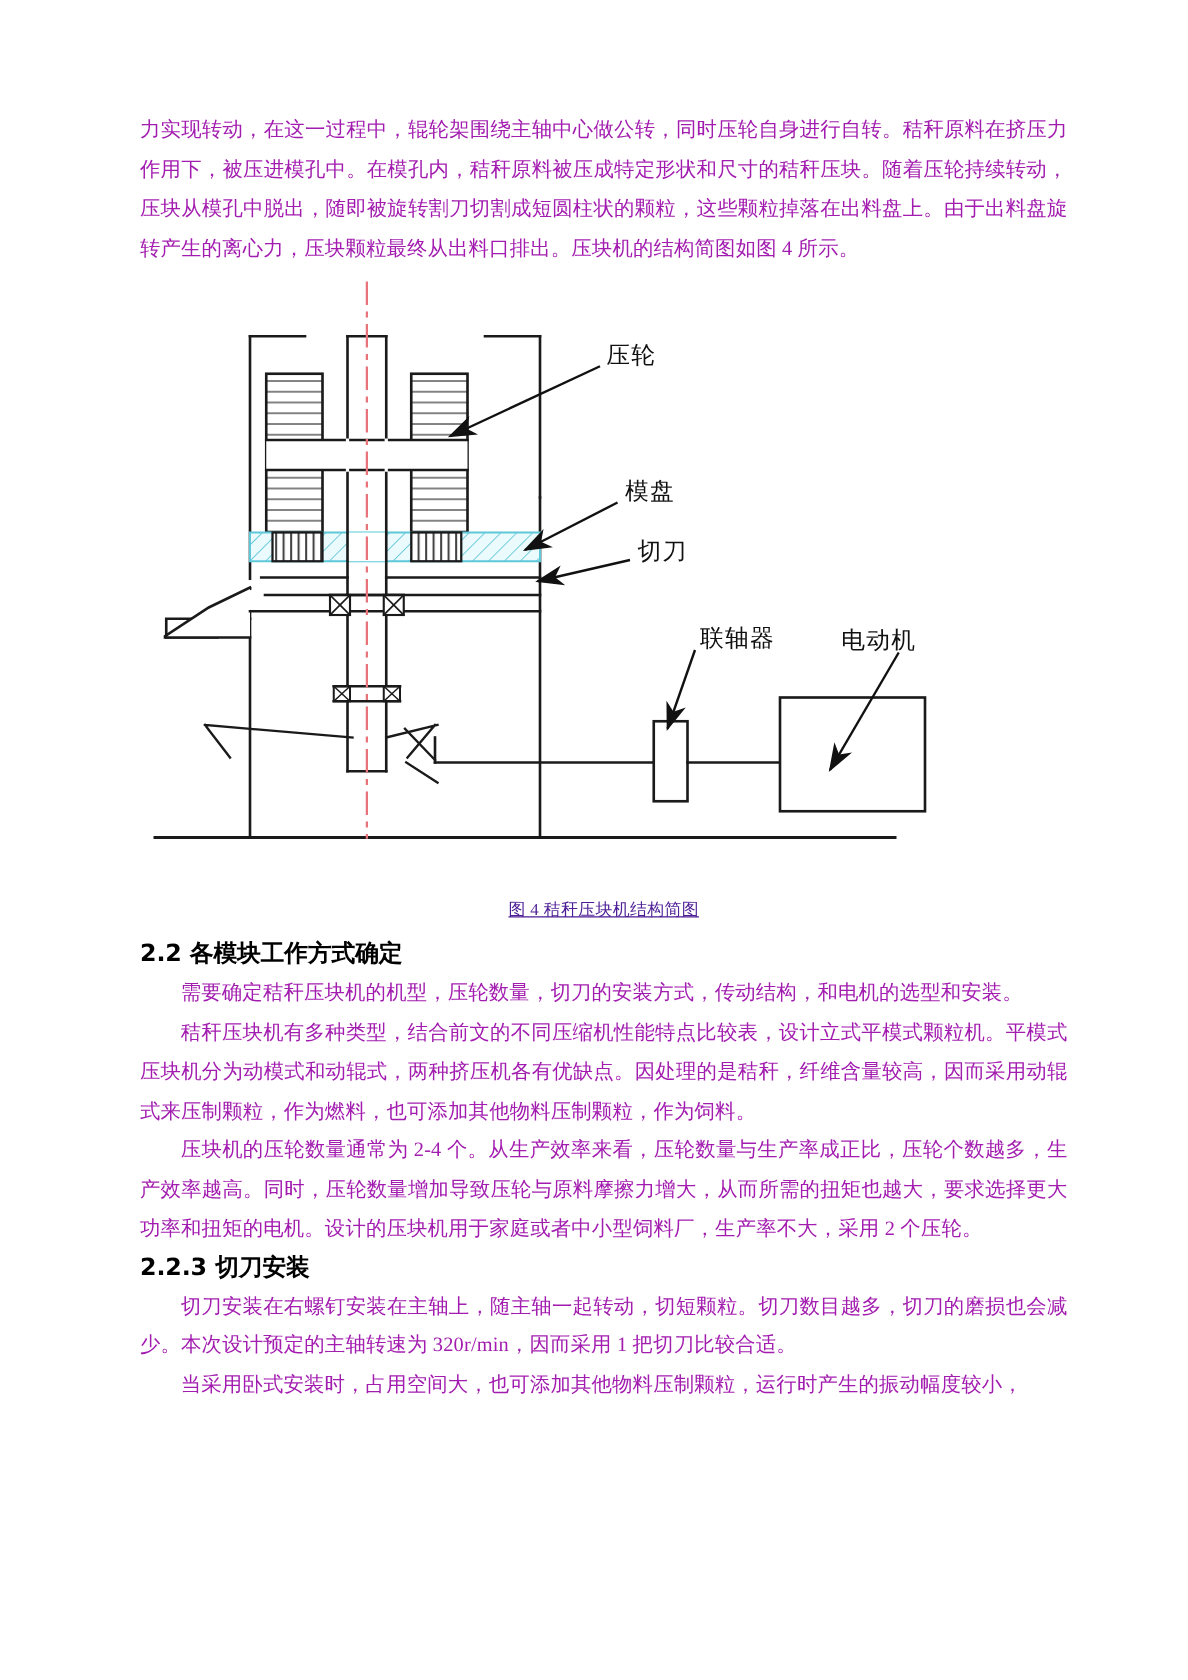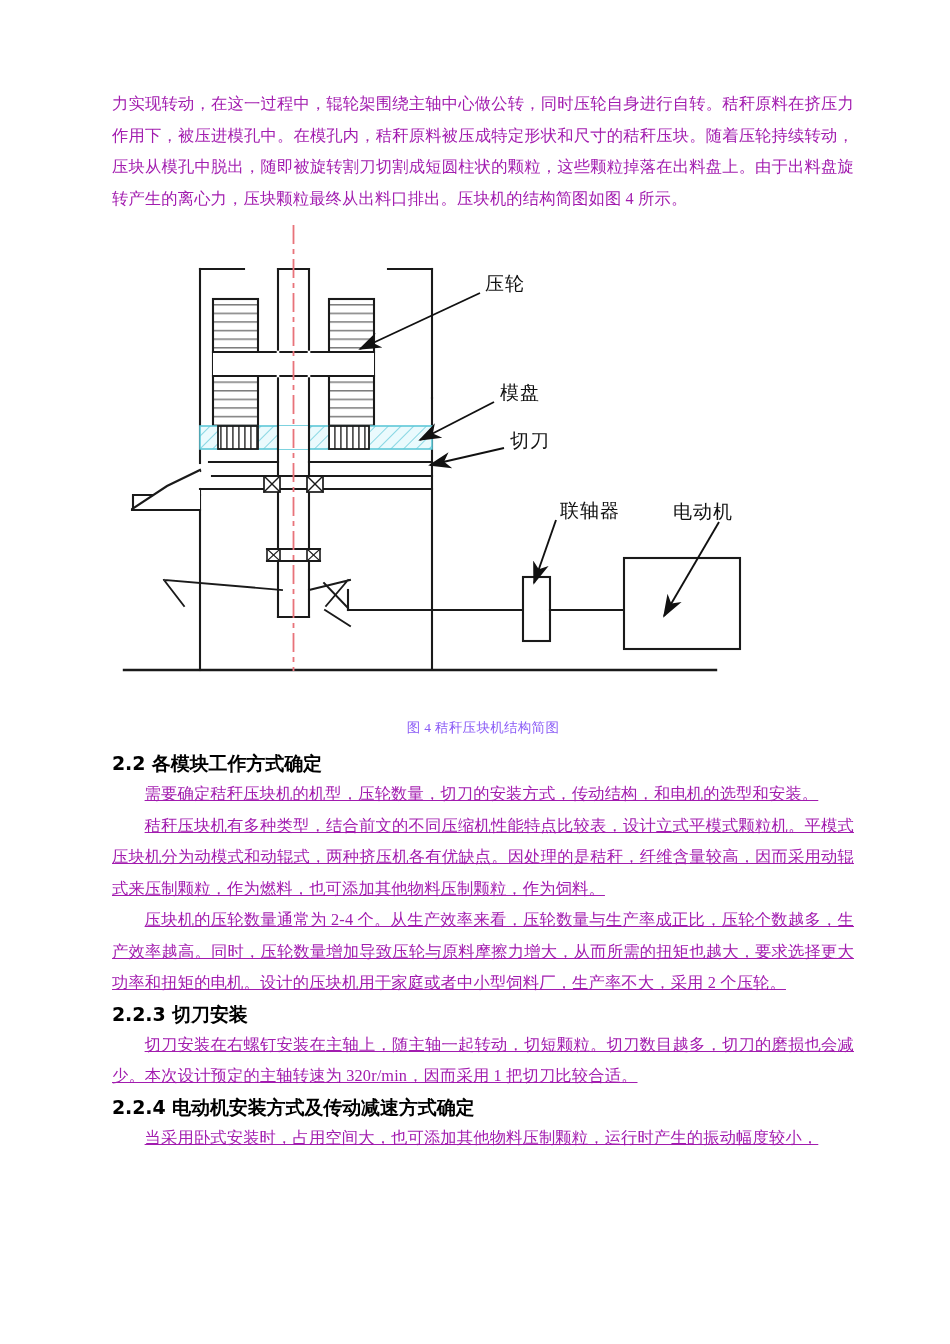--- a/index.html
+++ b/index.html
@@ -31,21 +31,21 @@
   }
   p.body-par {
     margin: 0;
     font-size: 16.3px;
     line-height: 31.5px;
     text-align: justify;
     text-justify: inter-ideograph;
     letter-spacing: 0.15px;
     color: #a21caf;
   }
-  p.indent { text-indent: 2em; text-decoration: underline; }
+  p.indent { text-indent: 2em; }
   h3.heading {
     margin: 0;
     font-family: "DejaVu Sans", "Liberation Sans", sans-serif;
     font-weight: bold;
     font-size: 19px;
     line-height: 30px;
     color: #000;
     letter-spacing: -0.1px;
   }
 
@@ -54,22 +54,23 @@
     position: relative;
     width: 742px;
     height: 530px;
     margin: 4px 0 0 0;
   }
   .figure-caption {
     text-align: center;
     font-size: 13.5px;
     line-height: 20px;
     margin: 0;
-    color: #8b5cf6;
+    color: #4c1d95;
     letter-spacing: 0.3px;
+    text-decoration: underline;
   }
   svg.diagram { display:block; }
   .dtext {
     font-family: "Liberation Serif", "DejaVu Serif", serif;
     font-size: 19px;
     fill: #111;
     letter-spacing: 1px;
   }
 </style>
 </head>
@@ -203,17 +204,16 @@
     <h3 class="heading">2.2 各模块工作方式确定</h3>
     <p class="body-par indent">需要确定秸秆压块机的机型，压轮数量，切刀的安装方式，传动结构，和电机的选型和安装。</p>
 
     <p class="body-par indent">秸秆压块机有多种类型，结合前文的不同压缩机性能特点比较表，设计立式平模式颗粒机。平模式压块机分为动模式和动辊式，两种挤压机各有优缺点。因处理的是秸秆，纤维含量较高，因而采用动辊式来压制颗粒，作为燃料，也可添加其他物料压制颗粒，作为饲料。</p>
 
     <p class="body-par indent">压块机的压轮数量通常为 2-4 个。从生产效率来看，压轮数量与生产率成正比，压轮个数越多，生产效率越高。同时，压轮数量增加导致压轮与原料摩擦力增大，从而所需的扭矩也越大，要求选择更大功率和扭矩的电机。设计的压块机用于家庭或者中小型饲料厂，生产率不大，采用 2 个压轮。</p>
 
     <h3 class="heading">2.2.3 切刀安装</h3>
     <p class="body-par indent">切刀安装在右螺钉安装在主轴上，随主轴一起转动，切短颗粒。切刀数目越多，切刀的磨损也会减少。本次设计预定的主轴转速为 320r/min，因而采用 1 把切刀比较合适。</p>
 
-    <h3 class="heading">2.2.4 电动机安装方式及传动减速方式确定</h3>
     <p class="body-par indent">当采用卧式安装时，占用空间大，也可添加其他物料压制颗粒，运行时产生的振动幅度较小，</p>
 
   </div>
 </div>
 
 </body></html>

